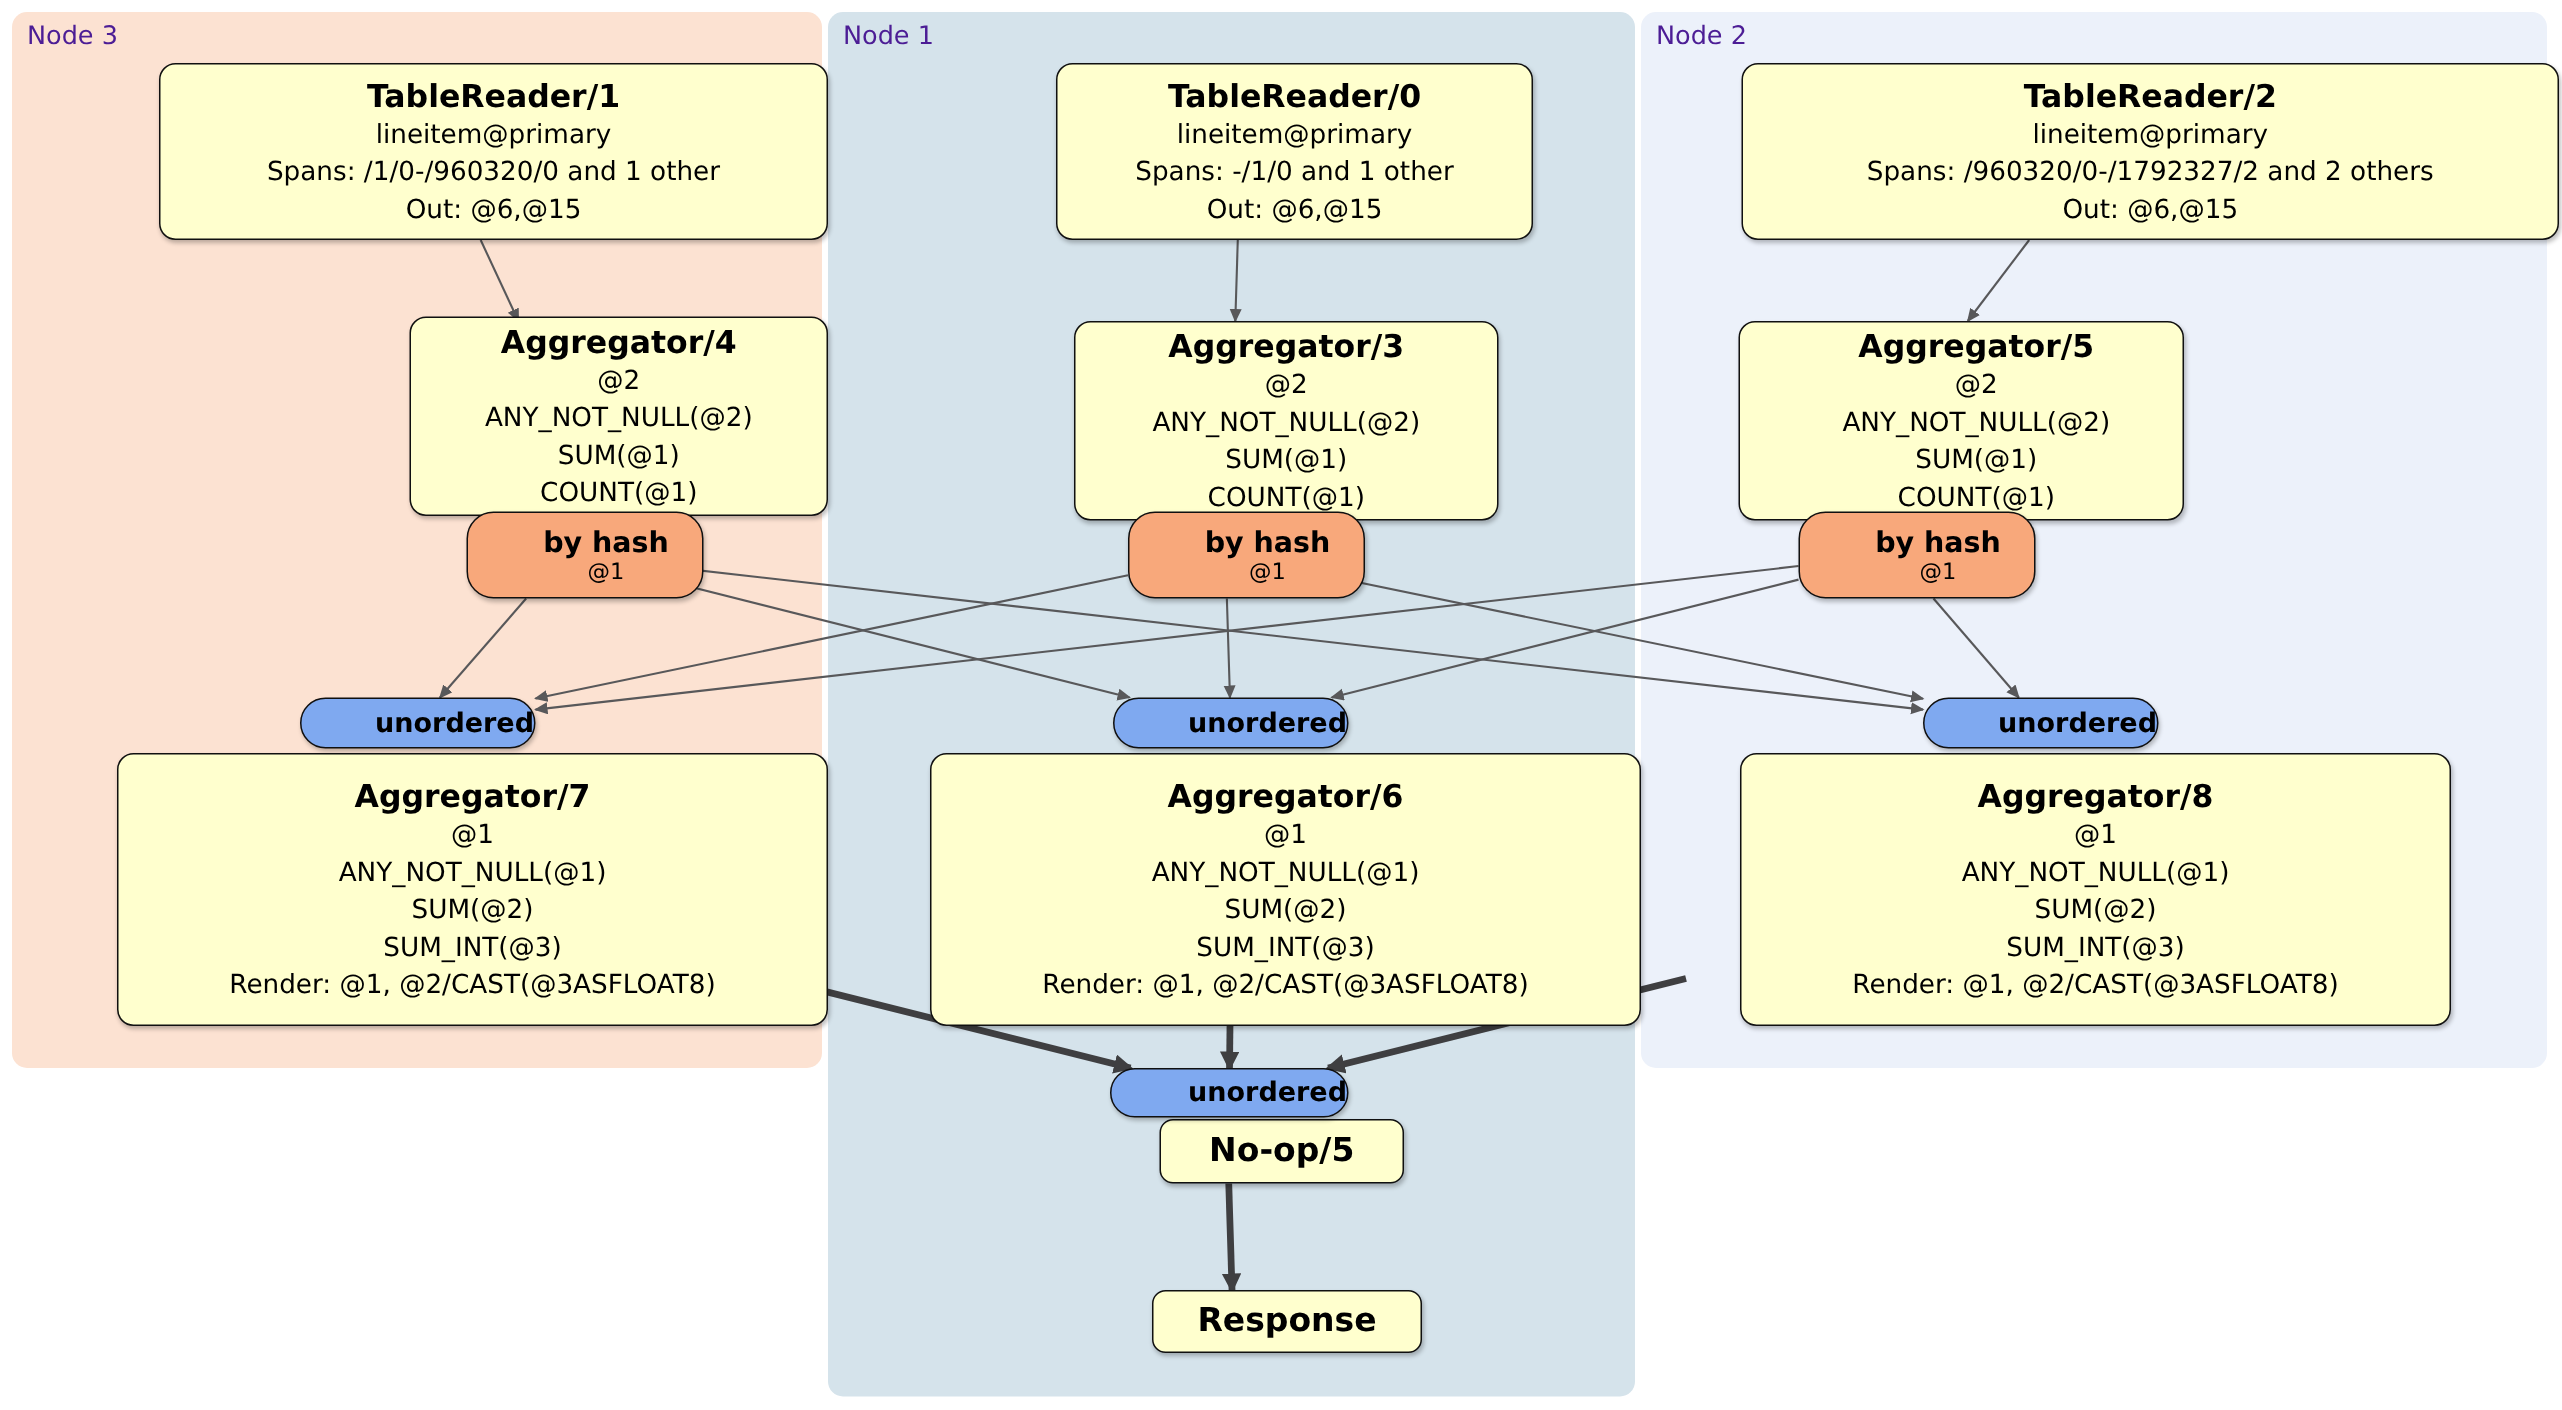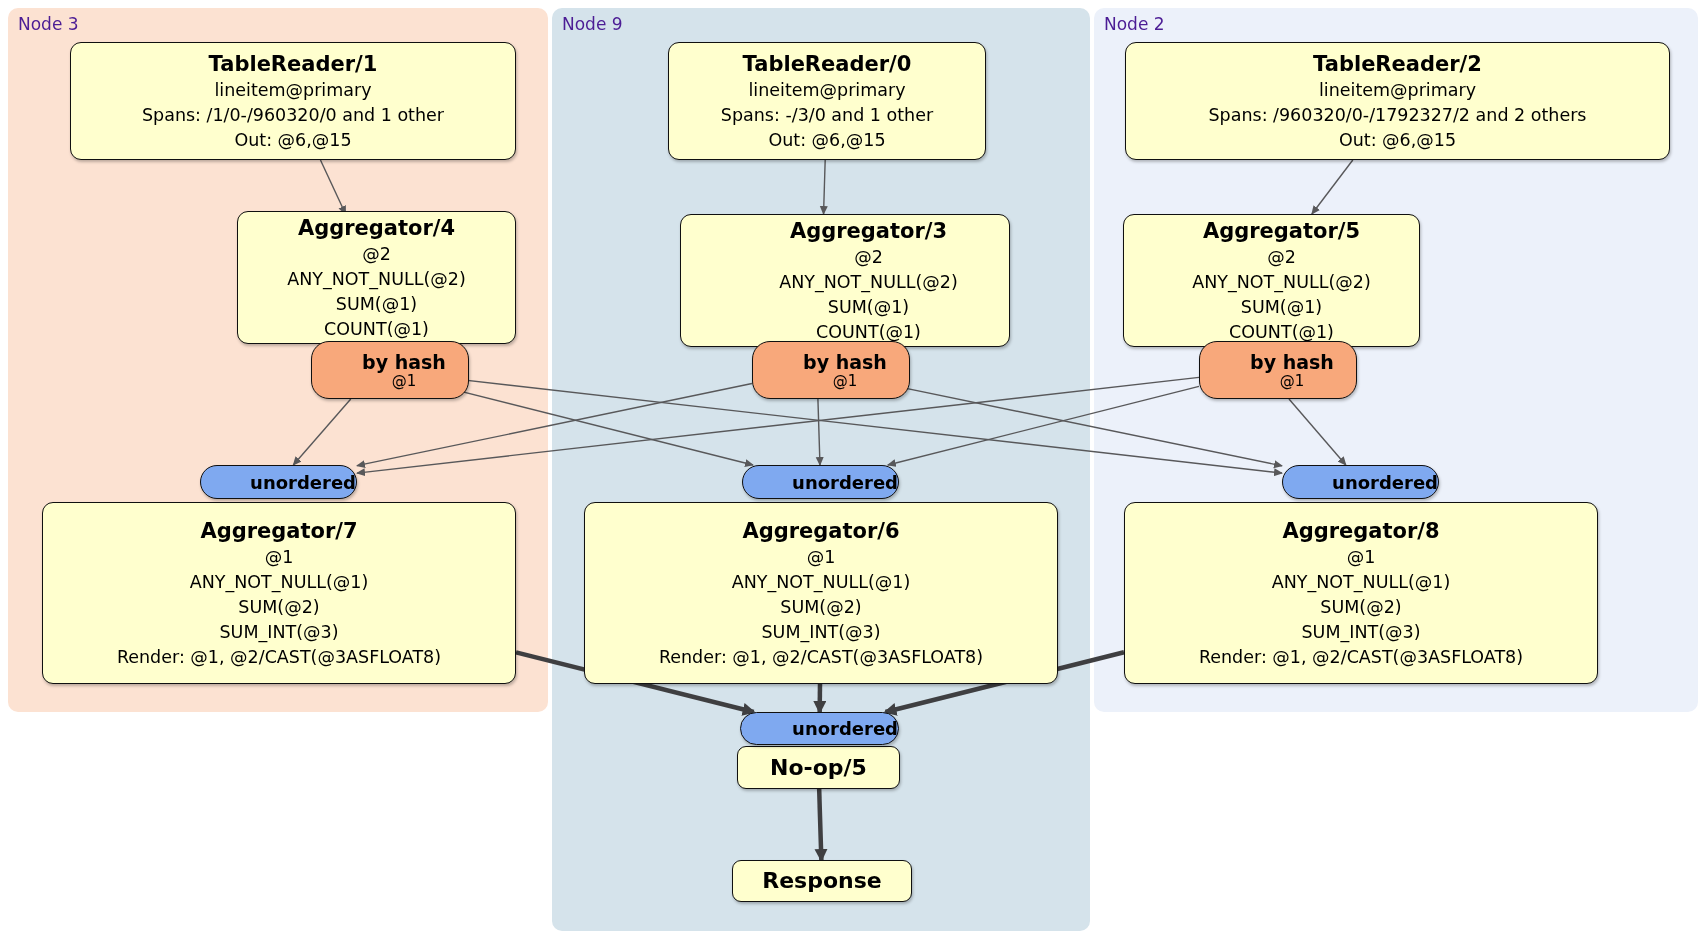--- a/index.html
+++ b/index.html
@@ -15,20 +15,21 @@
   }
   .region{position:absolute; border-radius:10px; z-index:0;}
   .region-label{position:absolute; left:10px; top:6px; font-size:17px; color:#4c1d95;}
   #edges{position:absolute; left:0; top:0; z-index:1;}
   .pbox{
     position:absolute; z-index:2; background:var(--box-fill);
     border:1.8px solid var(--box-border); border-radius:11px;
     box-shadow:1px 2px 3px rgba(0,0,0,.25);
     display:flex; flex-direction:column; justify-content:center; align-items:center;
     text-align:center;
+    margin-left:36px;
   }
   .ptitle{font-size:21px; font-weight:bold; line-height:28px; white-space:nowrap;}
   .pline{font-size:17.5px; line-height:25px; white-space:nowrap;}
   .router{
     position:absolute; z-index:3; background:var(--router-fill);
     border:1.8px solid var(--box-border); border-radius:18px;
     box-shadow:1px 2px 3px rgba(0,0,0,.25);
     display:flex; flex-direction:column; justify-content:center; align-items:center;padding-left:28px;
   }
   .router-label{font-size:19px; font-weight:bold; line-height:22px;}
@@ -43,21 +44,21 @@
 </style>
 </head>
 <body>
 
 <div id="canvas">
 
   <div class="region" style="left:8px; top:8px; width:540px; height:704px; background:var(--node3-bg);">
     <span class="region-label">Node 3</span>
   </div>
   <div class="region" style="left:552px; top:8px; width:538px; height:923px; background:var(--node1-bg);">
-    <span class="region-label">Node 9</span>
+    <span class="region-label">Node 1</span>
   </div>
   <div class="region" style="left:1094px; top:8px; width:604px; height:704px; background:var(--node2-bg);">
     <span class="region-label">Node 2</span>
   </div>
 
   <svg id="edges" width="1708" height="940">
     <defs>
       <marker id="mthin" markerUnits="userSpaceOnUse" markerWidth="12" markerHeight="10" refX="8" refY="4" orient="auto">
         <path d="M0,0 L9,4 L0,8 z" fill="var(--edge-thin)"></path>
       </marker>
@@ -85,38 +86,38 @@
 
   <div class="pbox" style="left:70px; top:42px; width:444px; height:116px;">
     <div class="ptitle">TableReader/1</div>
     <div class="pline">lineitem@primary</div>
     <div class="pline">Spans: /1/0-/960320/0 and 1 other</div>
     <div class="pline">Out: @6,@15</div>
   </div>
   <div class="pbox" style="left:668px; top:42px; width:316px; height:116px;">
     <div class="ptitle">TableReader/0</div>
     <div class="pline">lineitem@primary</div>
-    <div class="pline">Spans: -/3/0 and 1 other</div>
+    <div class="pline">Spans: -/1/0 and 1 other</div>
     <div class="pline">Out: @6,@15</div>
   </div>
   <div class="pbox" style="left:1125px; top:42px; width:543px; height:116px;">
     <div class="ptitle">TableReader/2</div>
     <div class="pline">lineitem@primary</div>
     <div class="pline">Spans: /960320/0-/1792327/2 and 2 others</div>
     <div class="pline">Out: @6,@15</div>
   </div>
 
   <div class="pbox" style="left:237px; top:211px; width:277px; height:131px;">
     <div class="ptitle">Aggregator/4</div>
     <div class="pline">@2</div>
     <div class="pline">ANY_NOT_NULL(@2)</div>
     <div class="pline">SUM(@1)</div>
     <div class="pline">COUNT(@1)</div>
   </div>
-  <div class="pbox" style="left:680px; top:214px; width:281px; height:131px;padding-left:47px;">
+  <div class="pbox" style="left:680px; top:214px; width:281px; height:131px;">
     <div class="ptitle">Aggregator/3</div>
     <div class="pline">@2</div>
     <div class="pline">ANY_NOT_NULL(@2)</div>
     <div class="pline">SUM(@1)</div>
     <div class="pline">COUNT(@1)</div>
   </div>
   <div class="pbox" style="left:1123px; top:214px; width:275px; height:131px;padding-left:20px;">
     <div class="ptitle">Aggregator/5</div>
     <div class="pline">@2</div>
     <div class="pline">ANY_NOT_NULL(@2)</div>

